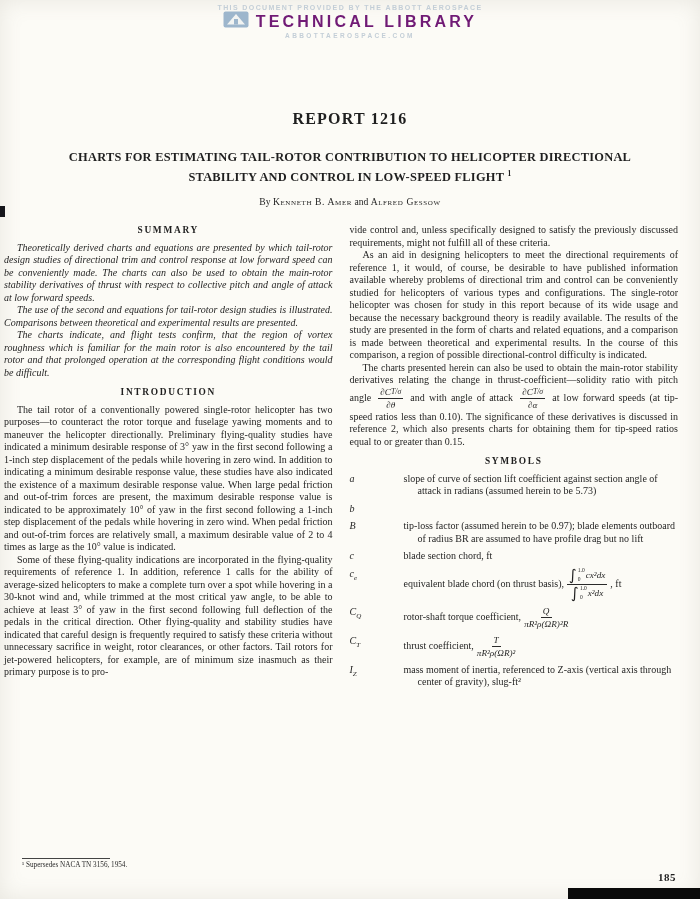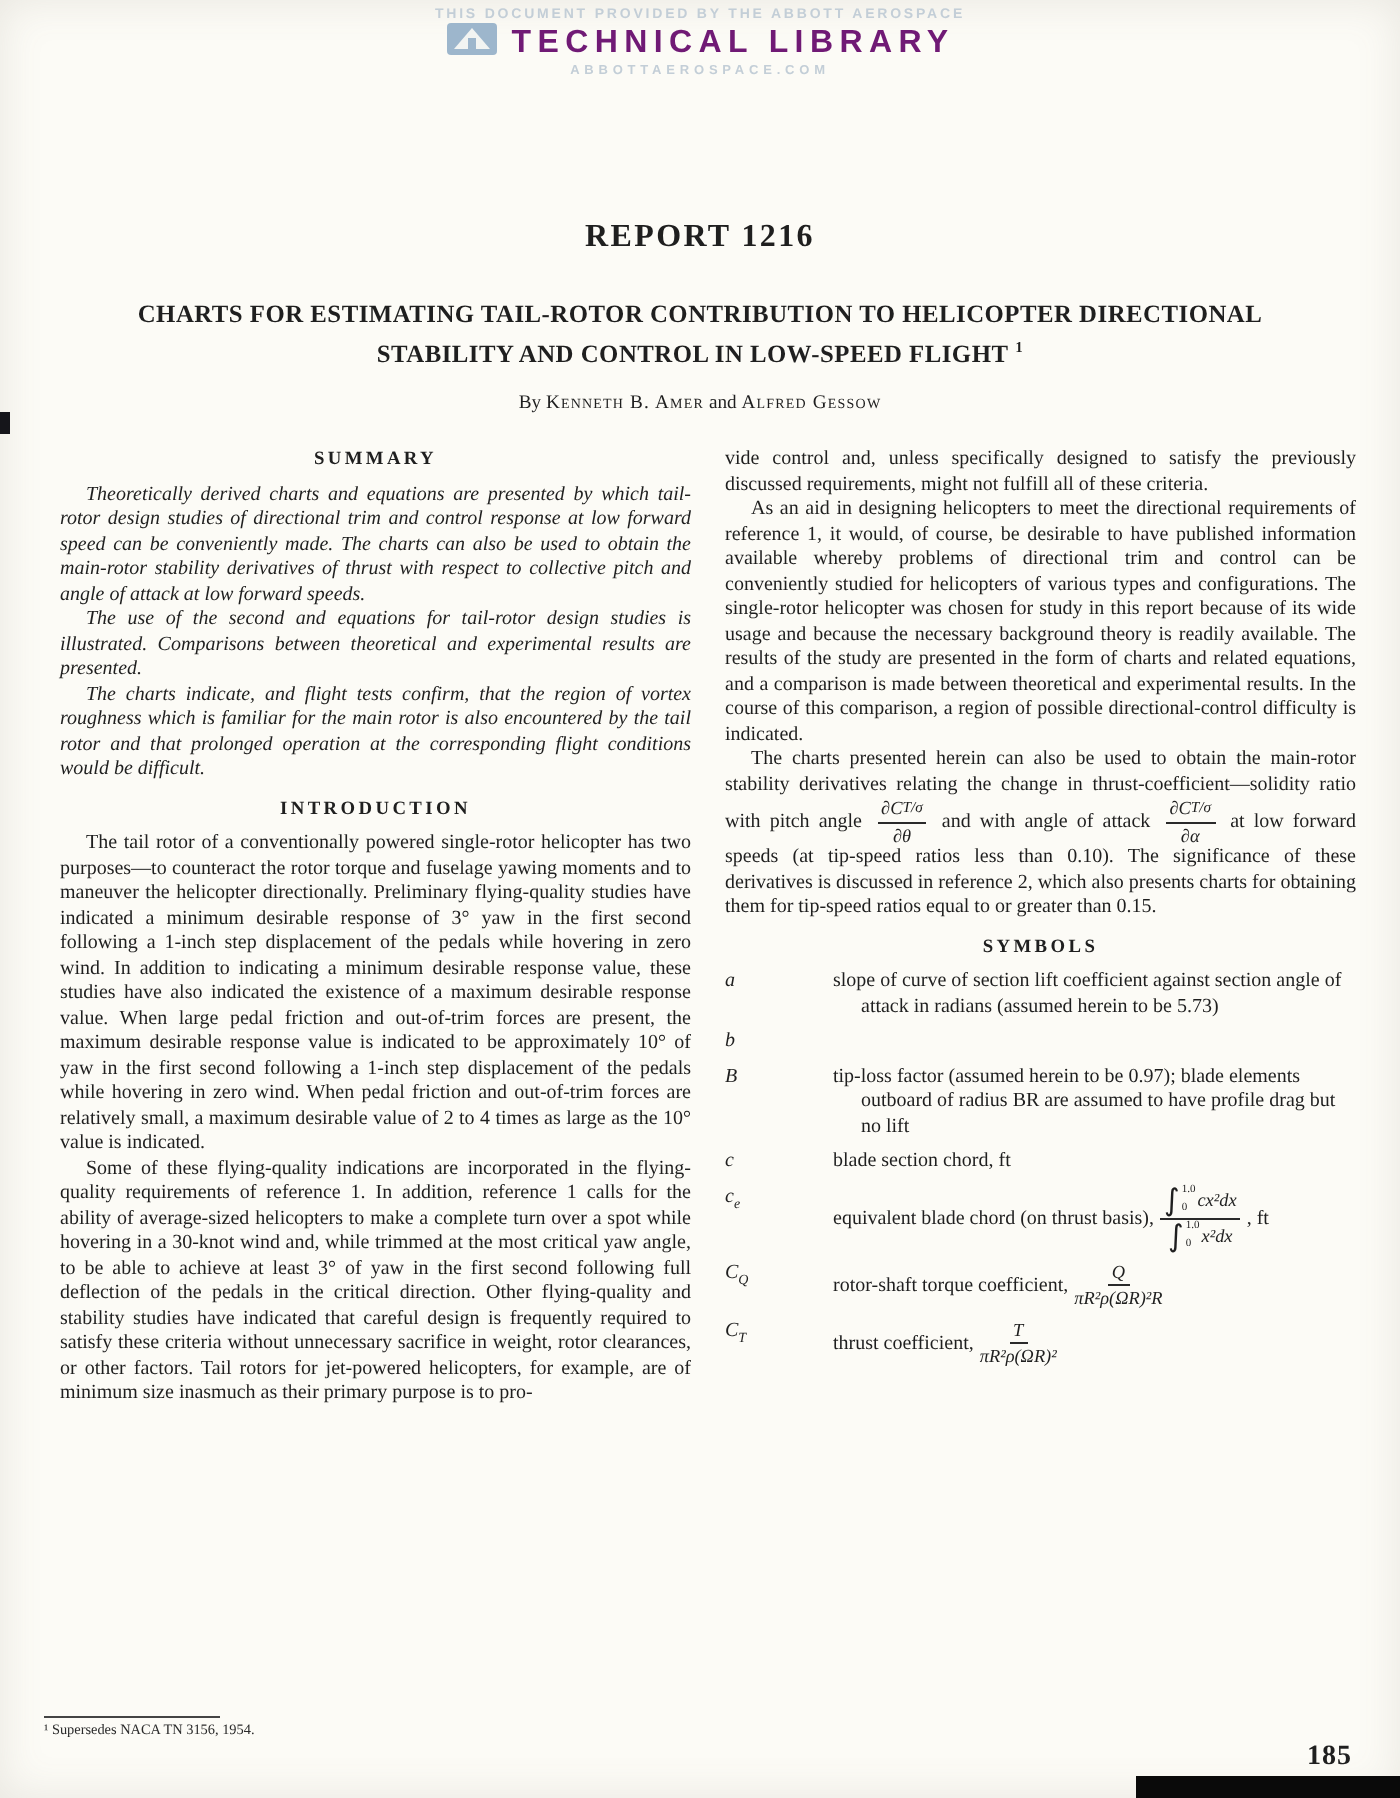--- a/index.html
+++ b/index.html
@@ -26,21 +26,21 @@
   
   .report-number { position:absolute; top:110px; left:0; right:0; text-align:center;
     font-size:16px; font-weight:700; letter-spacing:1.2px; }
   .title { position:absolute; top:149px; left:30px; right:30px; margin:0; text-align:center;
     font-size:12.4px; font-weight:700; line-height:16.5px; letter-spacing:0.25px; }
   .title sup { font-size:7.5px; }
   .byline { position:absolute; top:196px; left:0; right:0; text-align:center; font-size:9.6px; }
   .sc { font-variant:small-caps; letter-spacing:0.6px; }
 
   
-  .columns { position:absolute; top:224px; left:30px; right:22px; display:flex; gap:17px; }
+  .columns { position:absolute; top:224px; left:4px; right:22px; display:flex; gap:17px; }
   .col { flex:1 1 0; font-size:10px; line-height:12.5px; text-align:justify; min-width:0; }
   .col p { margin:0; text-indent:13px; }
   .col p.no-indent { text-indent:0; }
   .ital { font-style:italic; }
   h2.sec { text-align:center; font-size:9.4px; font-weight:700; letter-spacing:1.7px;
     margin:7px 0 5px; }
   h2.sec.first { margin-top:0; }
 
   
   .sym-row { display:flex; margin-bottom:5px; text-align:left; }
@@ -58,21 +58,21 @@
   .intg { display:inline-flex; align-items:center; font-style:normal; margin-right:1px; }
   .intg .sign { font-size:15px; line-height:15px; font-family:"DejaVu Sans", sans-serif; }
   .intg .lims { display:flex; flex-direction:column; justify-content:space-between;
     height:15px; font-size:5.5px; line-height:5.5px; margin-left:1px; }
 
   
   .footnote-block { position:absolute; left:22px; top:858px; }
   .footnote-rule { width:88px; border-top:1px solid #444; margin-bottom:2px; }
   .footnote { font-size:7.2px; color:#2a2a2a; }
   .page-number { position:absolute; top:871px; right:24px; font-weight:700;
-    font-size:14px; letter-spacing:0.5px; }
+    font-size:11px; letter-spacing:0.5px; }
   .black-bar { position:absolute; right:0; bottom:0; width:132px; height:11px; background:#0a0a0a; }
   .edge-mark { position:absolute; left:0; top:206px; width:5px; height:11px; background:#15151a; }
 </style>
 </head>
 <body>
 
 <div class="page">
 
   <header class="watermark">
     <div class="wm-line1">THIS DOCUMENT PROVIDED BY THE ABBOTT AEROSPACE</div>
@@ -198,20 +198,24 @@
       <div class="sym-row">
         <span class="sym"><span class="mathit">C</span><sub>T</sub></span>
         <div class="def">
           <span>thrust coefficient,</span><span class="frac">
               <span class="num mathit">T</span>
               <span class="den mathit">πR²ρ(ΩR)²</span>
             </span>
         </div>
       </div>
 
+      <div class="sym-row">
+        <span class="sym"><span class="mathit">I</span><sub>Z</sub></span>
+        <div class="def">mass moment of inertia, referenced to Z-axis (vertical axis through center of gravity), slug-ft²</div>
+      </div>
 
     </div>
   </div>
 
   <div class="footnote-block">
     <div class="footnote-rule"></div>
     <div class="footnote">¹ Supersedes NACA TN 3156, 1954.</div>
   </div>
 
   <div class="page-number">185</div>

